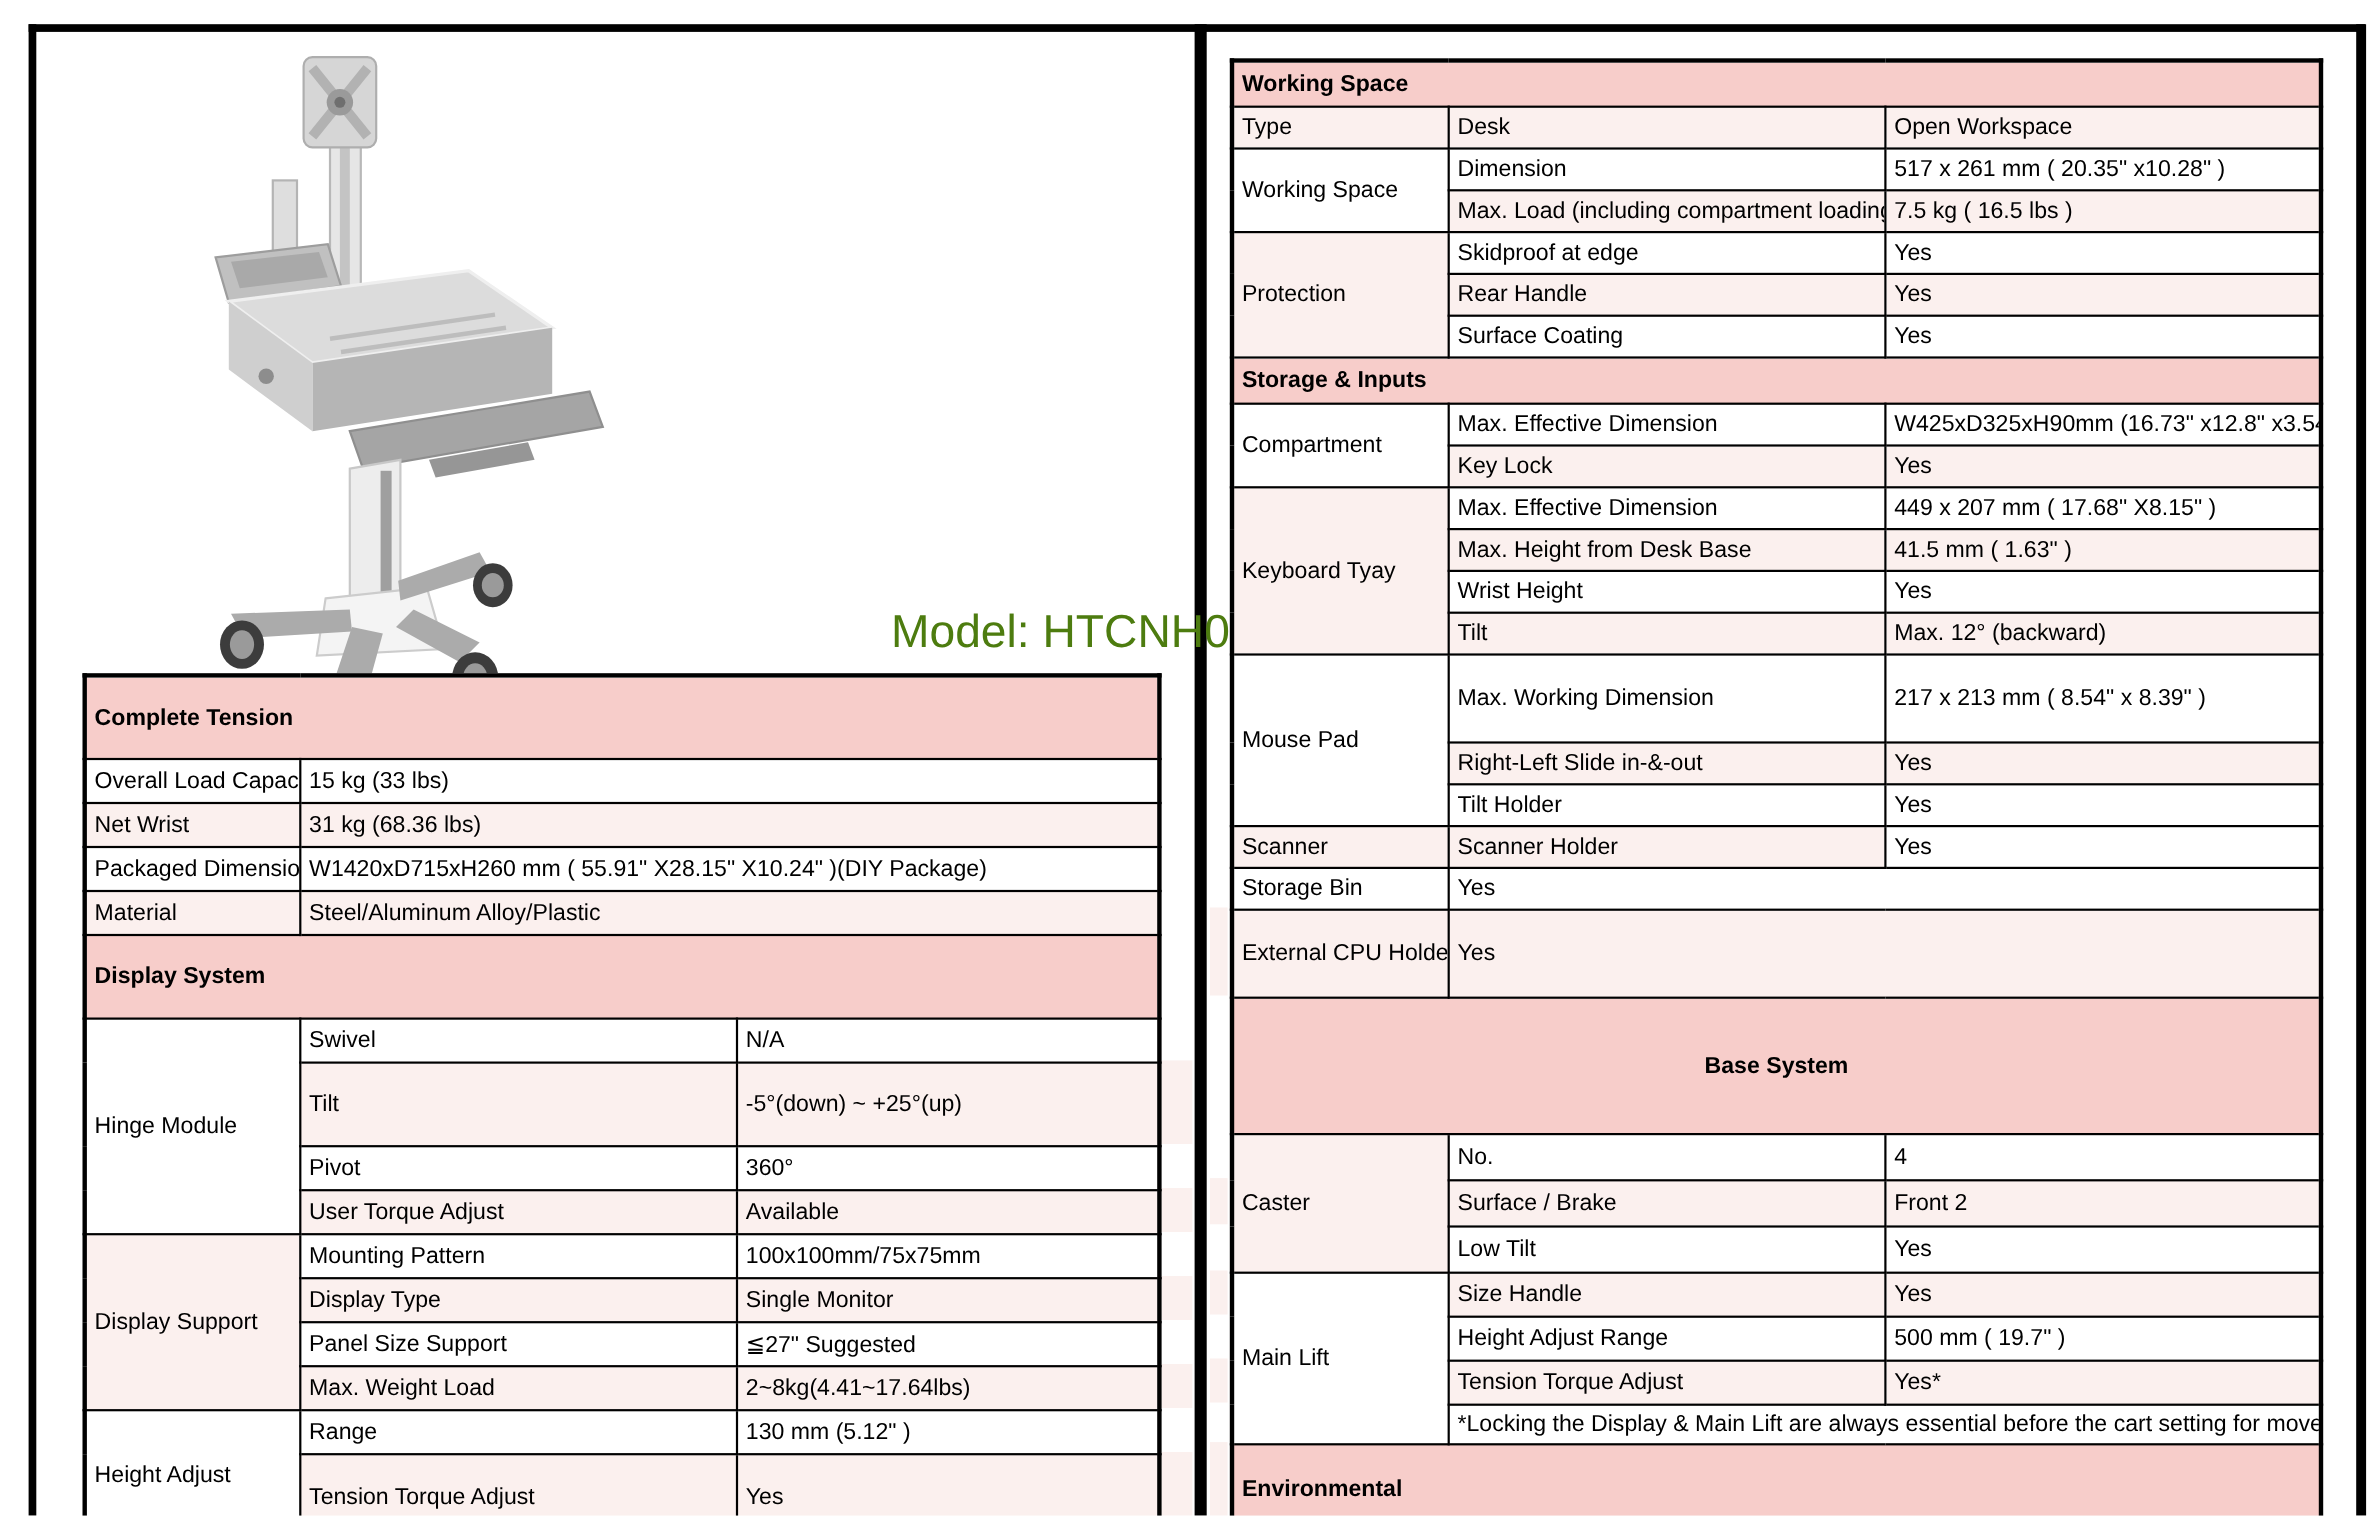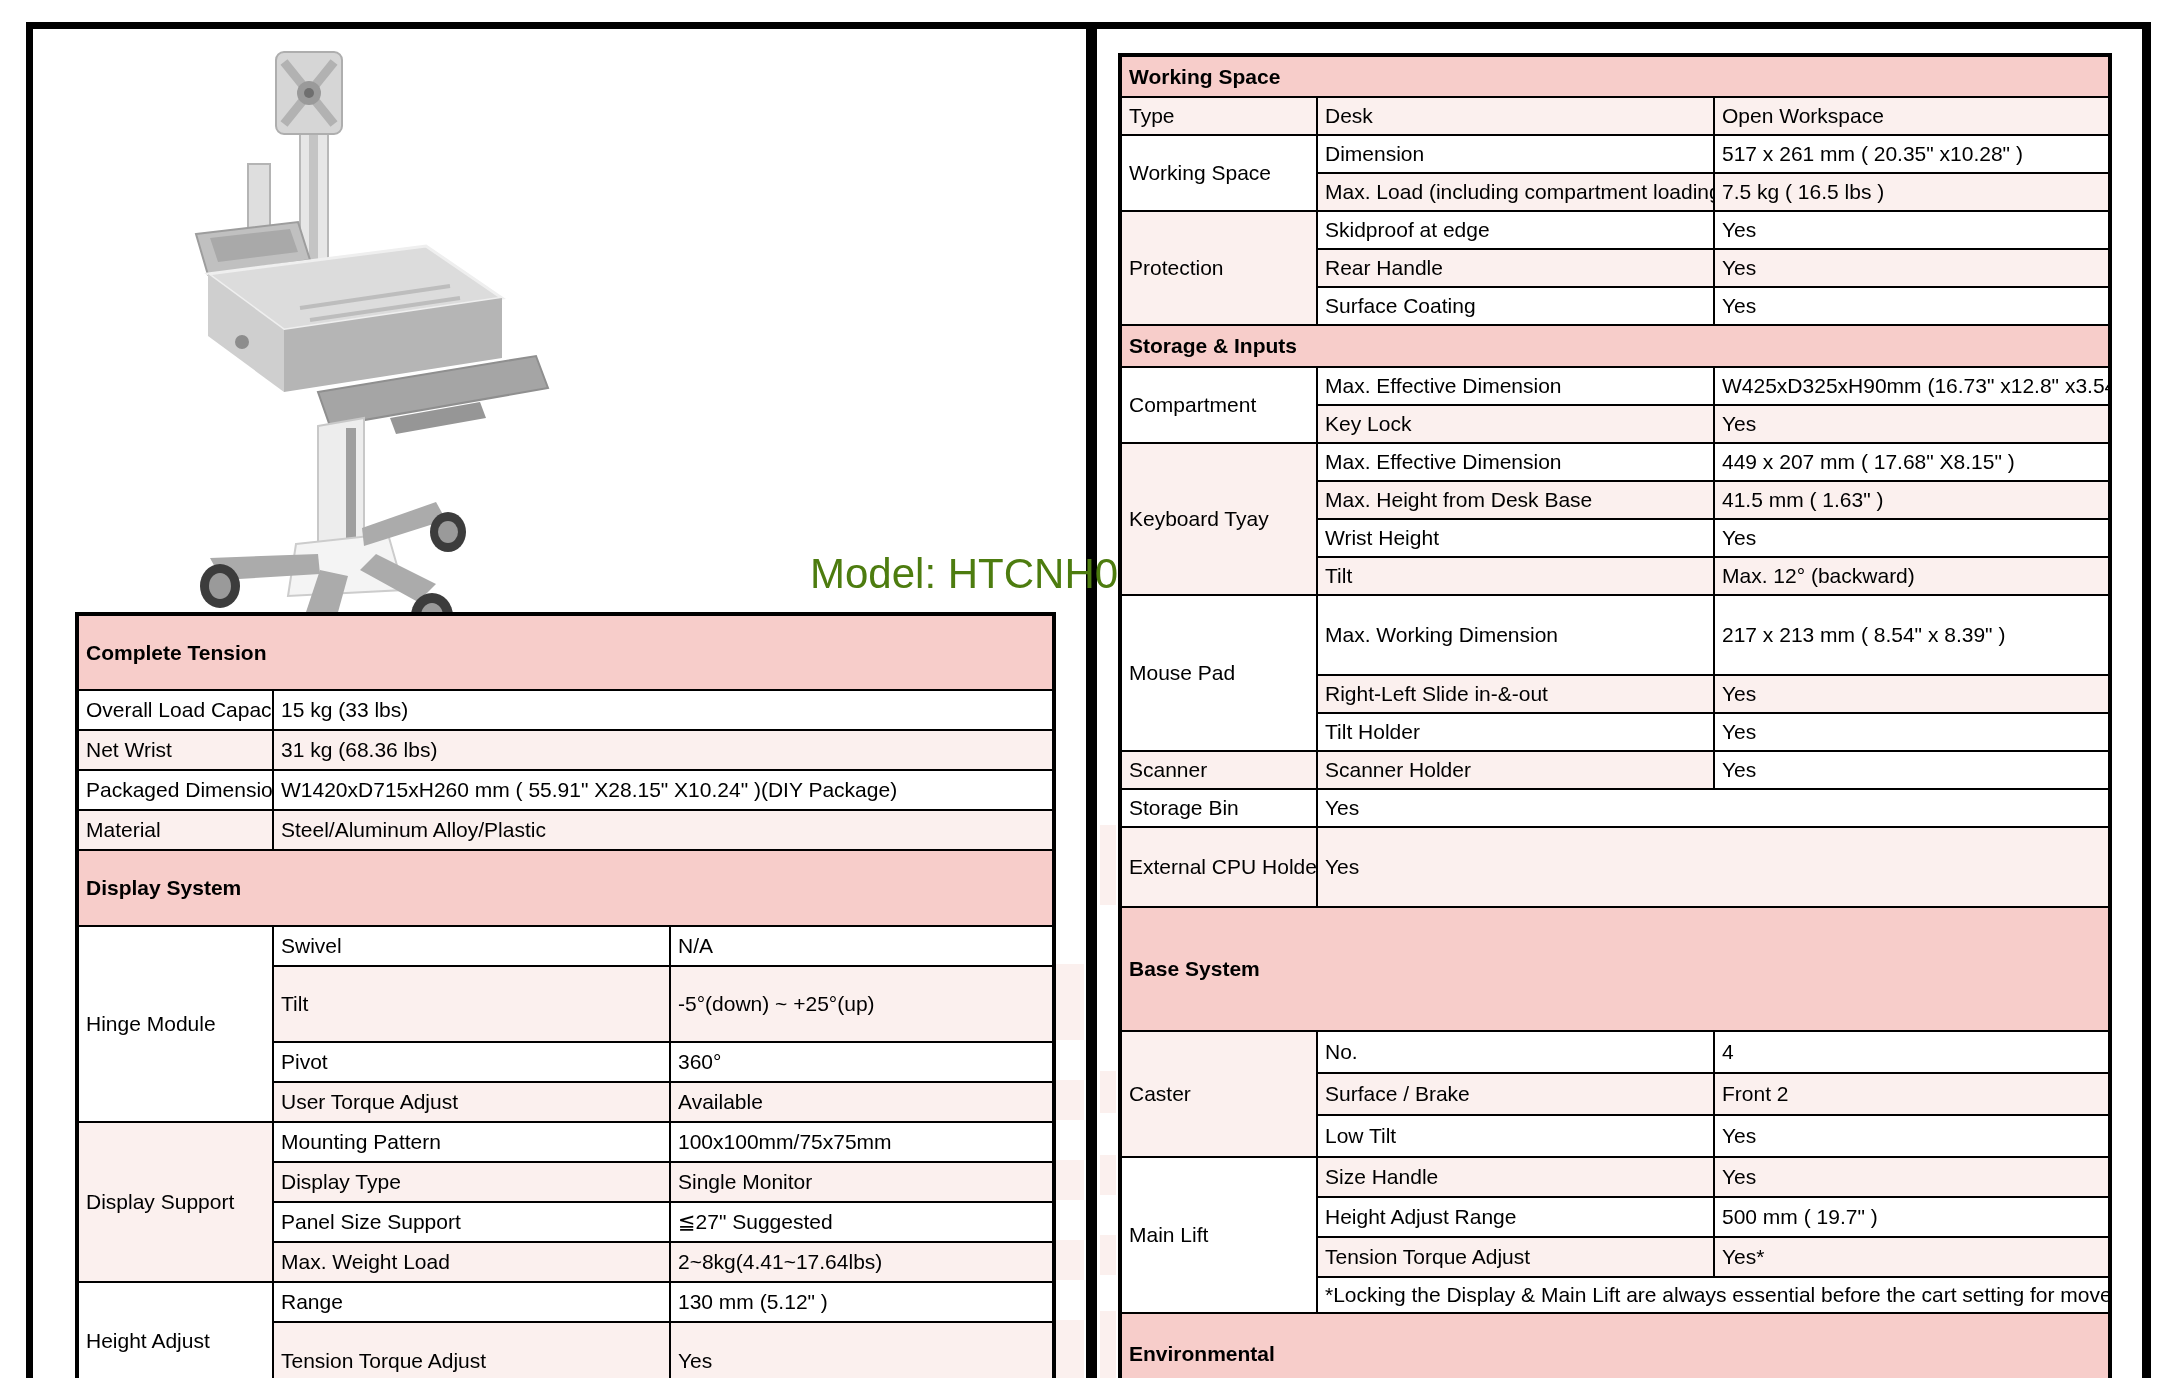--- a/index.html
+++ b/index.html
@@ -10,21 +10,21 @@
   table.spec{border-collapse:collapse;table-layout:fixed;position:absolute;background:#fff;
              border:4px solid #000;}
   table.spec td{border:2px solid #000;padding:0 7px;font-size:21px;overflow:hidden;
                 white-space:nowrap;vertical-align:middle;background:#fff;}
   td.hdr{font-size:26px;font-weight:bold;background:#f7cdca !important;padding-left:9px;}
   td.p{background:#fbf0ee !important;}
   td.fit{font-size:20px;padding:0 4px;}
   td.fit2{font-size:19px;}
   tr.h36{height:36px;} tr.h38{height:38px;} tr.h40{height:40px;} tr.h42{height:42px;}
   tr.h76{height:76px;} tr.h78{height:78px;} tr.h80{height:80px;}
-  tr.h124{height:124px;} tr.h120{height:120px;}
+  tr.h124{height:124px;text-align:center;} tr.h120{height:120px;}
   .ghost{position:absolute;background:#fbf0ee;}
   .model{position:absolute;left:810px;top:550px;font-size:42px;color:#4d7c0f;}
   .cart{position:absolute;left:150px;top:46px;}
 </style>
 </head>
 <body>
 
 <div class="page">
 
   <div class="frame" style="left:26px;top:22px;width:2124px;height:7px;"></div>

